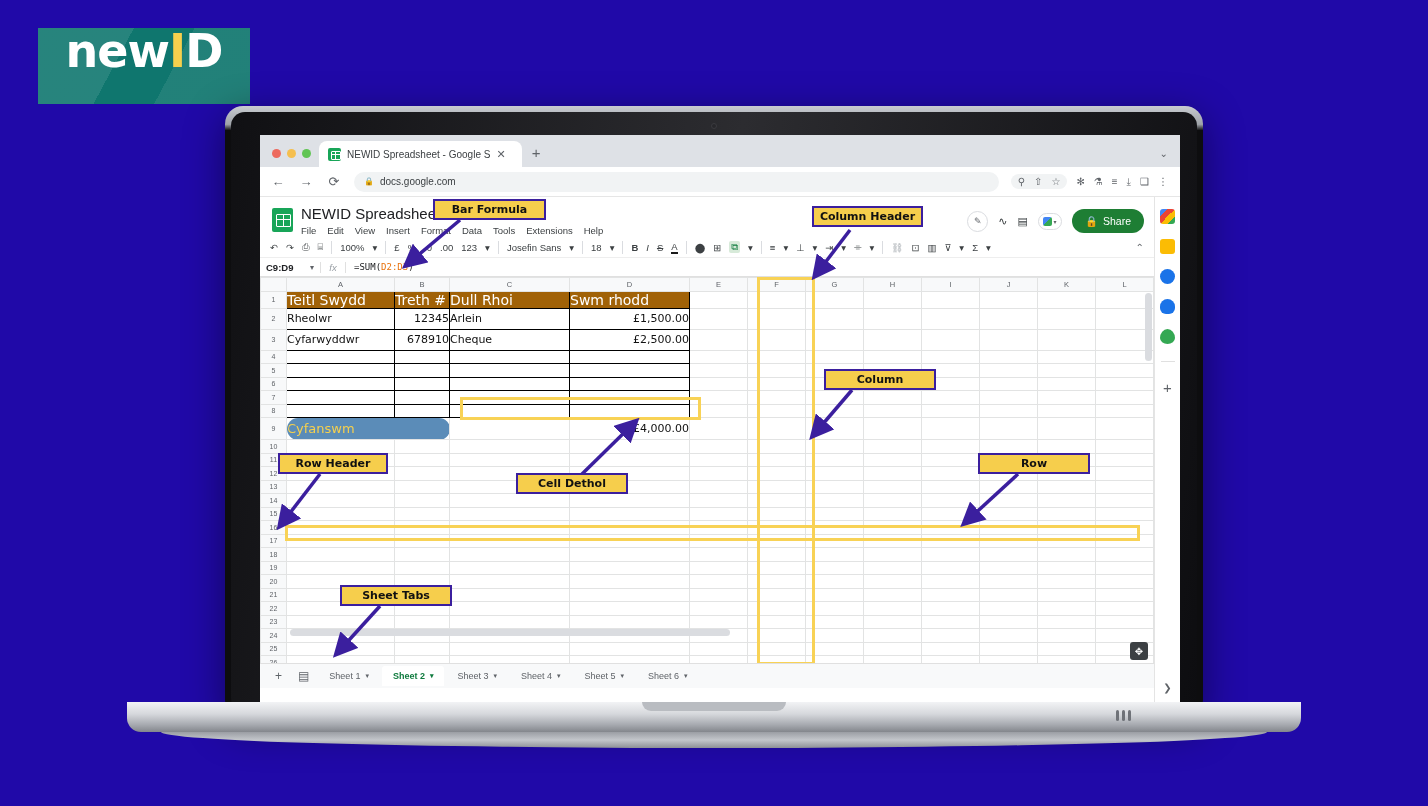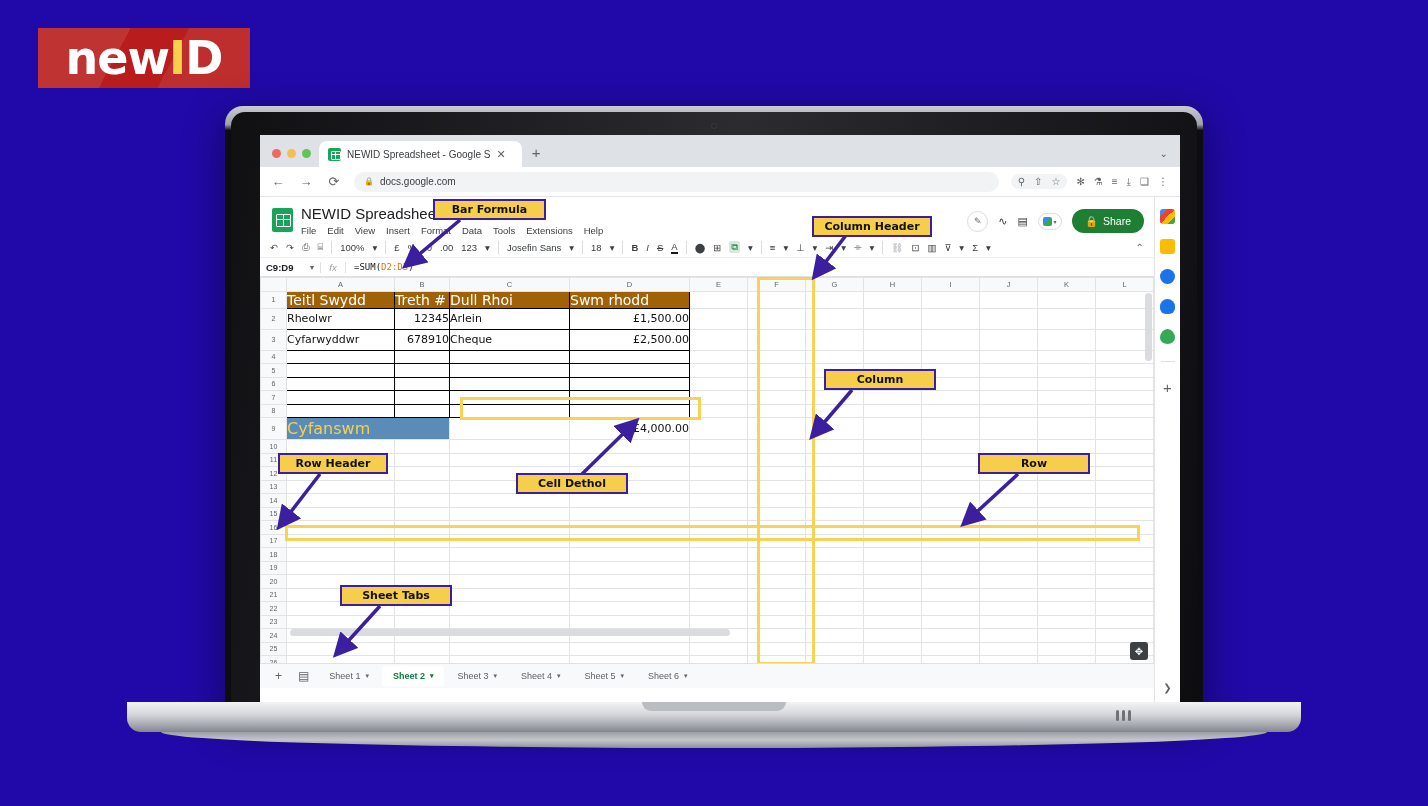--- a/index.html
+++ b/index.html
@@ -7,23 +7,23 @@
     width: 1428px; height: 806px;
     background: #2009a8;
     font-family: "Liberation Sans", sans-serif;
     overflow: hidden;
     position: relative;
   }
 
   
   .logo-box {
     position: absolute; left: 38px; top: 28px;
-    width: 212px; height: 60px;
-    background: #b91c1c;
-    display: flex; align-items: center; justify-content: center;
+    width: 212px; height: 76px;
+    background: #0f766e;
+    display: flex; align-items: flex-start; justify-content: center;
     overflow: hidden;
   }
   .logo-box::after {
     content: ""; position: absolute; left: 0; top: 0; width: 100%; height: 100%;
     background: linear-gradient(118deg, rgba(255,255,255,.10) 0 38%, rgba(255,255,255,0) 38% 62%, rgba(255,255,255,.08) 62% 100%);
     pointer-events: none;
   }
   .logo-text {
     font-size: 46px; font-weight: bold; letter-spacing: -1px;
     color: #ffffff; line-height: 1; position: relative; z-index: 2;
@@ -157,21 +157,21 @@
   table.grid { border-collapse: collapse; table-layout: fixed; }
   table.grid td, table.grid th { border: 1px solid #e2e3e3; padding: 0; height: 13.5px; font-weight: normal; }
   .corner { width: 26px; background: #f8f9fa; }
   th.colhead { background: #f8f9fa; font-size: 7.5px; color: #5f6368; text-align: center; height: 13px; }
   td.rowhead { background: #f8f9fa; font-size: 7px; color: #5f6368; text-align: center; width: 26px; }
   .cell { font-family: "DejaVu Sans", sans-serif; font-size: 11px; padding: 0 5px; overflow: hidden; white-space: nowrap; }
   .hdr-cell { background: #a16207; color: #fff; font-weight: bold; font-size: 14px; }
   .data-cell { color: #111; font-weight: bold; }
   .num { text-align: right; margin-left: 14px; }
   .bordered td.cell { border-color: #000; }
-  .total-cell { background: #5b8cb8; color: #f6d04d; font-weight: bold; font-size: 16px; }
+  .total-cell { background: #5b8cb8; color: #f6d04d; font-weight: bold; font-size: 13px; border-radius: 11px; }
 
   
   .hl { position: absolute; border: 3px solid #f8d255; pointer-events: none; }
 
   
   .callout {
     position: absolute; background: #f6ce4c; border: 2px solid #3b1f9e;
     color: #111; font-weight: bold; font-size: 11px;
     display: flex; align-items: center; justify-content: center;
     font-family: "DejaVu Sans", sans-serif; z-index: 30;
@@ -836,21 +836,21 @@
   <line x1="852" y1="390" x2="816" y2="432" stroke="#3b1f9e" stroke-width="3.5" marker-end="url(#ah)"></line>
   <line x1="320" y1="474" x2="283" y2="522" stroke="#3b1f9e" stroke-width="3.5" marker-end="url(#ah)"></line>
   <line x1="580" y1="476" x2="632" y2="425" stroke="#3b1f9e" stroke-width="3.5" marker-end="url(#ah)"></line>
   <line x1="1018" y1="474" x2="968" y2="520" stroke="#3b1f9e" stroke-width="3.5" marker-end="url(#ah)"></line>
   <line x1="380" y1="606" x2="340" y2="650" stroke="#3b1f9e" stroke-width="3.5" marker-end="url(#ah)"></line>
 </svg>
 
 <div class="callout" style="left:433px; top:199px; width:113px; height:21px;">
     <span>Bar Formula</span>
   </div>
-<div class="callout" style="left:812px; top:216px; width:120px; height:21px;">
+<div class="callout" style="left:812px; top:206px; width:111px; height:21px;">
     <span>Column Header</span>
   </div>
 <div class="callout" style="left:824px; top:369px; width:112px; height:21px;">
     <span>Column</span>
   </div>
 <div class="callout" style="left:278px; top:453px; width:110px; height:21px;">
     <span>Row Header</span>
   </div>
 <div class="callout" style="left:516px; top:473px; width:112px; height:21px;">
     <span>Cell Dethol</span>

